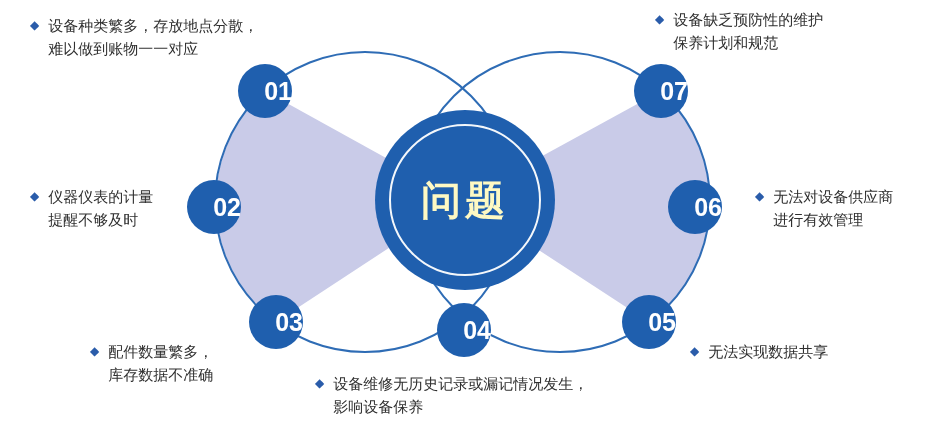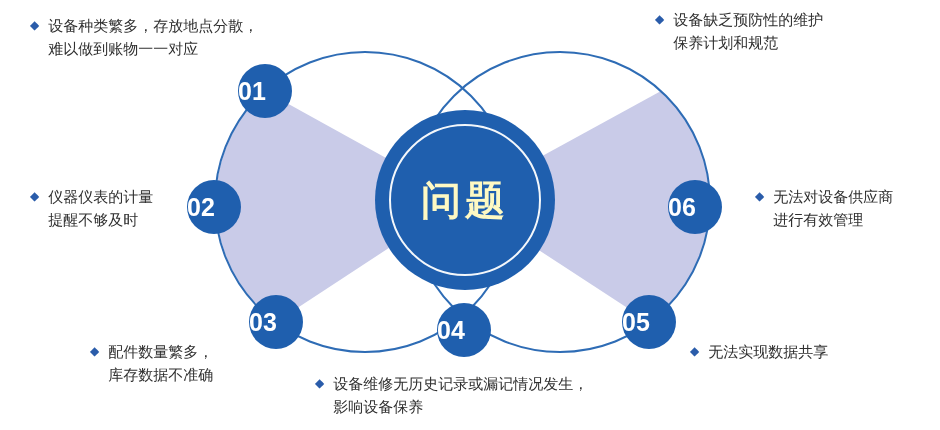--- a/index.html
+++ b/index.html
@@ -13,21 +13,21 @@
   }
   .center-inner {
     width:148px; height:148px; border:2px solid rgba(255,255,255,0.95); border-radius:50%;
     display:flex; align-items:center; justify-content:center;
     color:#fef9c3; font-size:40px; font-weight:bold; letter-spacing:4px;
   }
 
   .badge {
     position:absolute; width:54px; height:54px; border-radius:50%;
     background:#1f5fae; color:#ffffff;
-    display:flex; align-items:center; justify-content:flex-start;
+    display:flex; align-items:center; justify-content:flex-end;
     font-size:25px; font-weight:bold;
   }
   .b01 { left:238px; top:64px; }
   .b02 { left:187px; top:180px; }
   .b03 { left:249px; top:295px; }
   .b04 { left:437px; top:303px; }
   .b05 { left:622px; top:295px; }
   .b06 { left:668px; top:180px; }
   .b07 { left:634px; top:64px; }
 
@@ -74,20 +74,23 @@
     </div>
   <div class="badge b04">
       <span>04</span>
     </div>
   <div class="badge b05">
       <span>05</span>
     </div>
   <div class="badge b06">
       <span>06</span>
     </div>
+  <div class="badge b07">
+      <span>07</span>
+    </div>
 
   <div class="label l1">
     <span class="diamond">◆</span>
     <div>
       <div>设备种类繁多，存放地点分散，</div>
       <div>难以做到账物一一对应</div>
     </div>
   </div>
 
   <div class="label l2">

